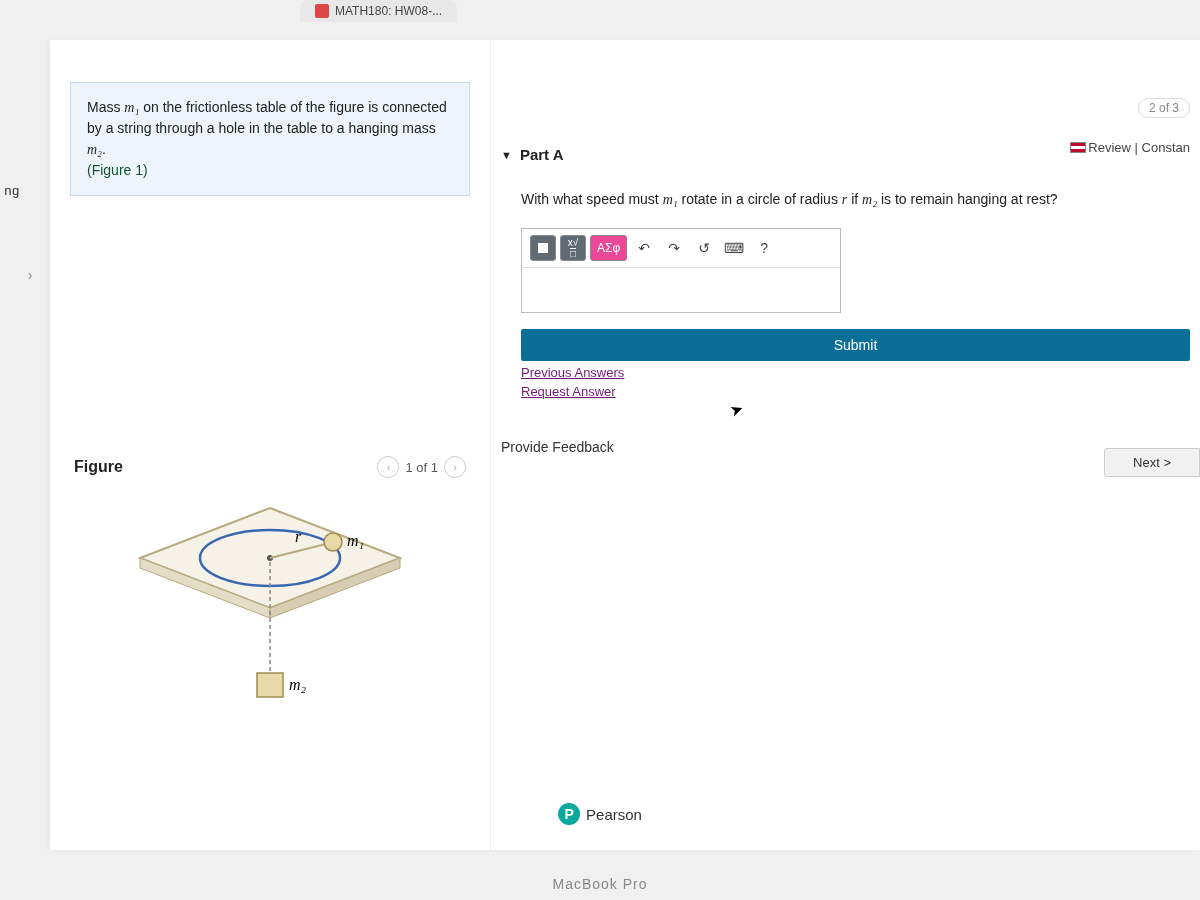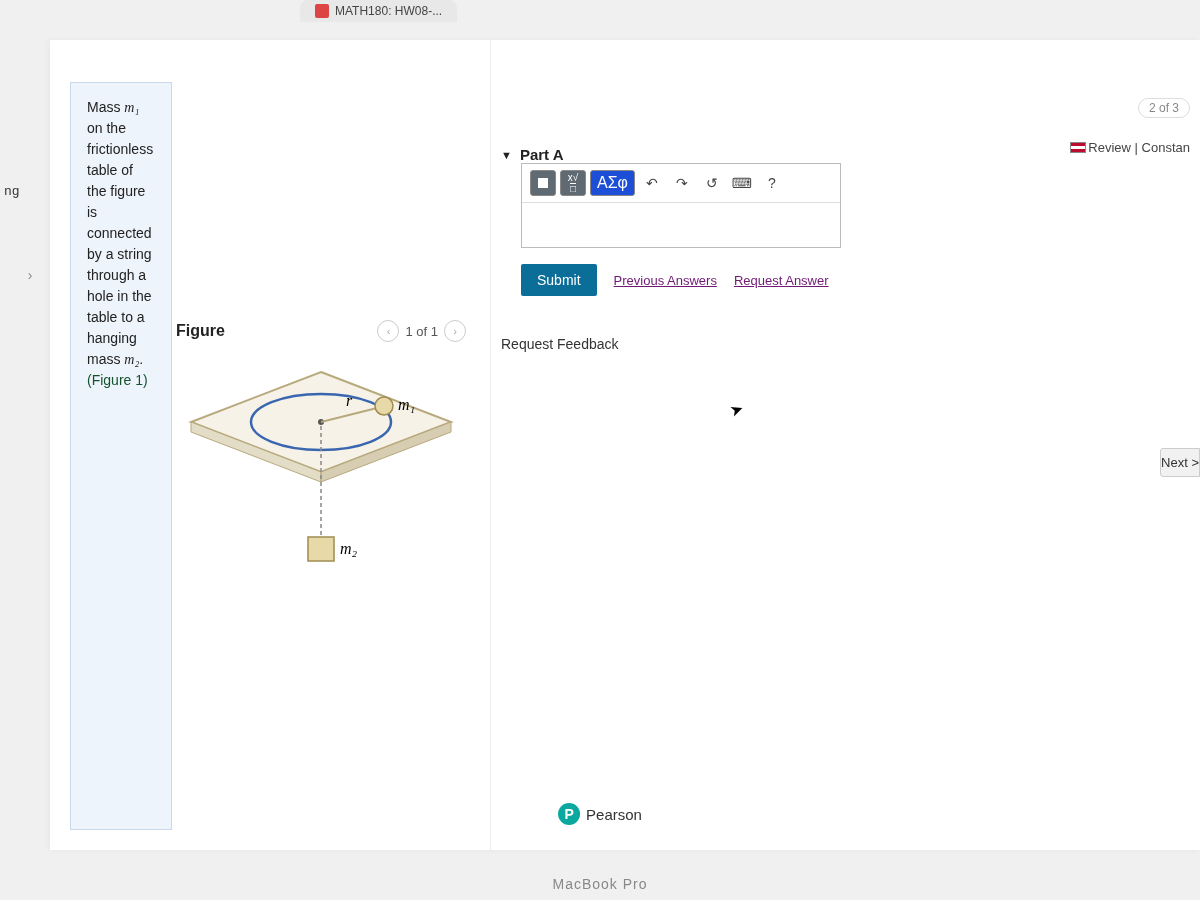--- a/index.html
+++ b/index.html
@@ -93,20 +93,21 @@
       position: relative;
     }
     .content-row {
       display: flex;
       height: 100%;
     }
     .left-col {
       width: 440px;
       padding: 20px;
       display: flex;
+      flex-direction: column;
     }
     .problem-box {
       background: #eef4fb;
       border: 1px solid #c9d9ec;
       padding: 14px 16px;
       font-size: 14px;
       line-height: 1.5;
       color: #222;
       margin-top: 22px;
     }
@@ -195,24 +196,24 @@
       display: flex;
       align-items: center;
       justify-content: center;
       font-size: 14px;
       color: #444;
       cursor: pointer;
       border-radius: 3px;
     }
     .tool-btn.boxed {
       border: 1px solid #888;
-      background: #1d4ed8;
+      background: #ec4899;
       color: #fff;
       padding: 0 6px;
-      font-size: 16px;
+      font-size: 12px;
     }
     .tool-btn.frac {
       border: 1px solid #888;
       background: #606a73;
       color: #fff;
       font-size: 10px;
       line-height: 1;
       flex-direction: column;
       padding: 2px 4px;
     }
@@ -228,23 +229,23 @@
     .answer-input {
       width: 100%;
       height: 44px;
       border: none;
       padding: 8px 10px;
       font-size: 15px;
       outline: none;
     }
     .action-row {
       display: flex;
-      align-items: center;
-      gap: 17px;
+      gap: 4px;
       margin: 16px 0 0 20px;
+      flex-direction: column;
     }
     .submit-btn {
       background: #0b6e99;
       color: #fff;
       border: none;
       padding: 8px 16px;
       font-size: 14px;
       cursor: pointer;
       border-radius: 2px;
     }
@@ -259,21 +260,21 @@
       font-size: 14px;
       color: #333;
       cursor: pointer;
     }
     .next-btn {
       position: absolute;
       right: 0;
       top: 408px;
       background: #f1f1f1;
       border: 1px solid #ccc;
-      padding: 6px 0;
+      padding: 6px 28px;
       font-size: 13px;
       color: #333;
       cursor: pointer;
       border-radius: 3px 0 0 3px;
     }
     .pearson-footer {
       position: absolute;
       bottom: 75px;
       left: 50%;
       transform: translateX(-50%);
@@ -372,20 +373,23 @@
           <span style="position:absolute; top:34px; left:222px; font-style:italic; font-family:'Times New Roman',serif;">m₁</span>
           <span style="position:absolute; top:178px; left:164px; font-style:italic; font-family:'Times New Roman',serif;">m₂</span>
         </div>
       </div>
     </div>
 
     <div class="right-col">
       <div class="part-header">
         <span class="caret">▼</span>
         <span>Part A</span>
+      </div>
+      <div class="question-text">
+        <span>With what speed must </span><i class="var">m₁</i><span> rotate in a circle of radius </span><i class="var">r</i><span> if </span><i class="var">m₂</i><span> is to remain hanging at rest?</span>
       </div>
 
       <div class="answer-box">
         <div class="toolbar">
           <button class="tool-btn square-stop"></button>
           <button class="tool-btn frac">
               <span>x√</span>
               <span style="border-top:1px solid #fff;">□</span>
             </button>
           <button class="tool-btn boxed">ΑΣφ</button>
@@ -397,21 +401,21 @@
         </div>
         <input class="answer-input" type="text" style="">
       </div>
 
       <div class="action-row">
         <button class="submit-btn">Submit</button>
         <span class="link">Previous Answers</span>
         <span class="link">Request Answer</span>
       </div>
 
-      <div class="provide-feedback">Request Feedback</div>
+      <div class="provide-feedback">Provide Feedback</div>
     </div>
 
   </div>
 
   <button class="next-btn">Next &gt;</button>
 </div>
 
 <div class="cursor-arrow">➤</div>
 
 <div class="pearson-footer">

